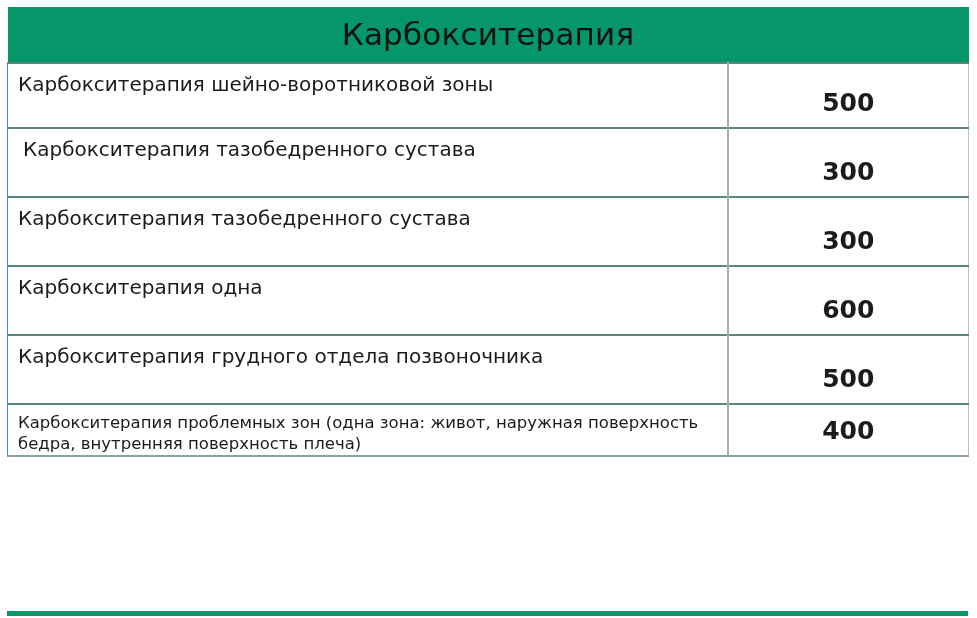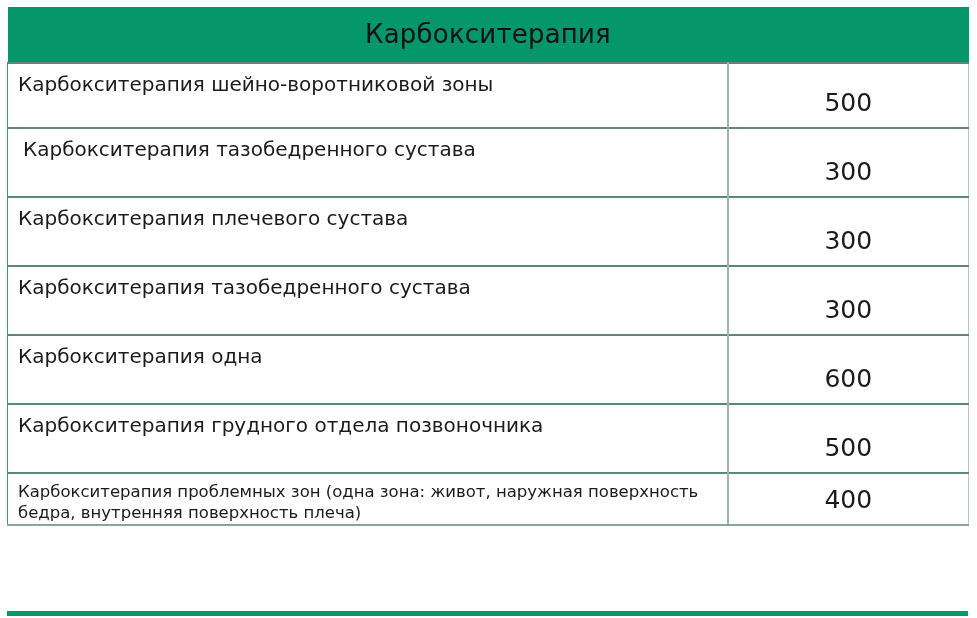--- a/index.html
+++ b/index.html
@@ -23,21 +23,21 @@
     table-layout: fixed;
   }
 
   #price-table .col-name { width: 720px; }
   #price-table .col-price { width: 241px; }
 
   .table-header-cell {
     background: #05966A;
     color: #111111;
     text-align: center;
-    font-size: 26px;
+    font-size: 31px;
     font-weight: 400;
     letter-spacing: 0.2px;
     height: 55px;
     padding: 0;
     border: none;
     line-height: 55px;
   }
 
   .row-cell-name {
     border-top: 2px solid #5c8679;
@@ -49,21 +49,21 @@
     padding: 0 0 0 10px;
     vertical-align: top;
     line-height: 1.18;
   }
 
   .row-cell-price {
     border-top: 2px solid #5c8679;
     border-right: 1px solid #b9c6c1;
     color: #1b1b1b;
     font-size: 25px;
-    font-weight: 400;
+    font-weight: 700;
     text-align: center;
     vertical-align: bottom;
     padding: 0 0 10px 0;
     margin-left: 46px;
   }
 
   tr.data-row { height: 69px; }
   tr.row-2 { height: 62px; }
   tr.row-1 { height: 65px; }
   tr.row-9 { height: 52px; }
@@ -116,26 +116,20 @@
           <span class="cell-text">Карбокситерапия шейно-воротниковой зоны</span>
         </td>
       <td class="row-cell-price">500</td>
     </tr>
     <tr class="data-row row-3">
       <td class="row-cell-name">
           <span class="cell-text">Карбокситерапия тазобедренного сустава</span>
         </td>
       <td class="row-cell-price">300</td>
     </tr>
-    <tr class="data-row row-4">
-      <td class="row-cell-name">
-          <span class="cell-text">Карбокситерапия плечевого сустава</span>
-        </td>
-      <td class="row-cell-price">300</td>
-    </tr>
     <tr class="data-row row-6">
       <td class="row-cell-name">
           <span class="cell-text">Карбокситерапия тазобедренного сустава</span>
         </td>
       <td class="row-cell-price">300</td>
     </tr>
     <tr class="data-row row-7">
       <td class="row-cell-name">
           <span class="cell-text">Карбокситерапия одна</span>
         </td>

